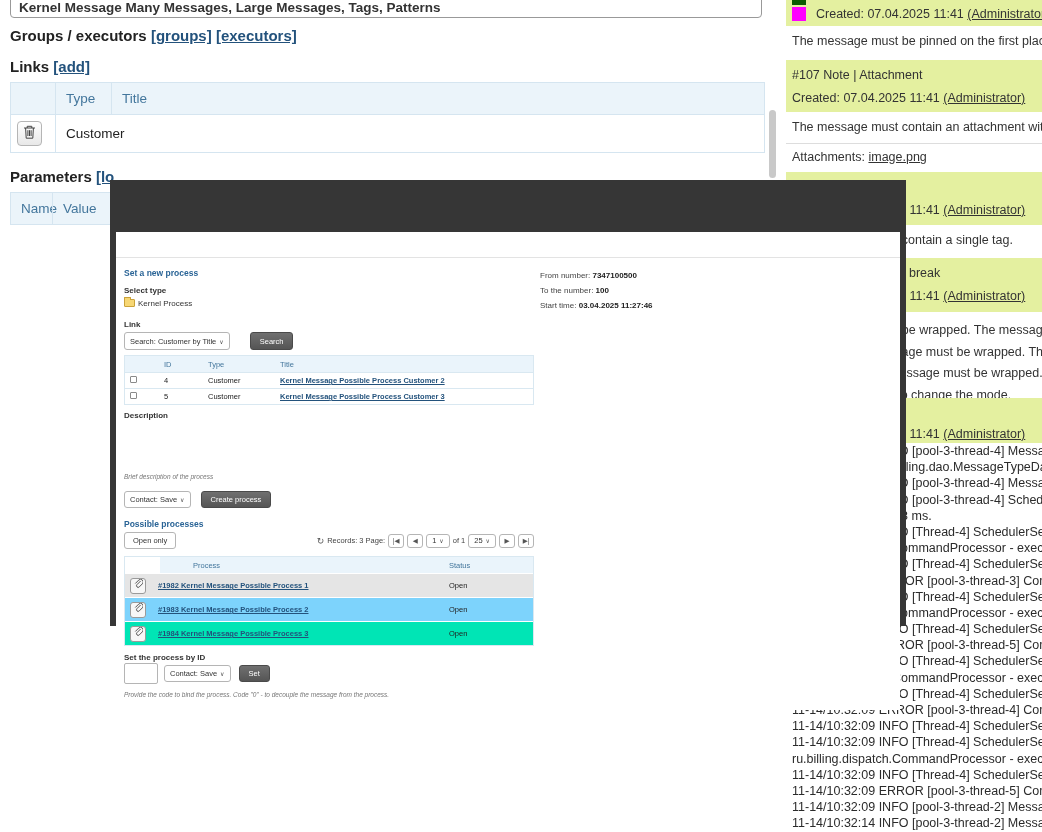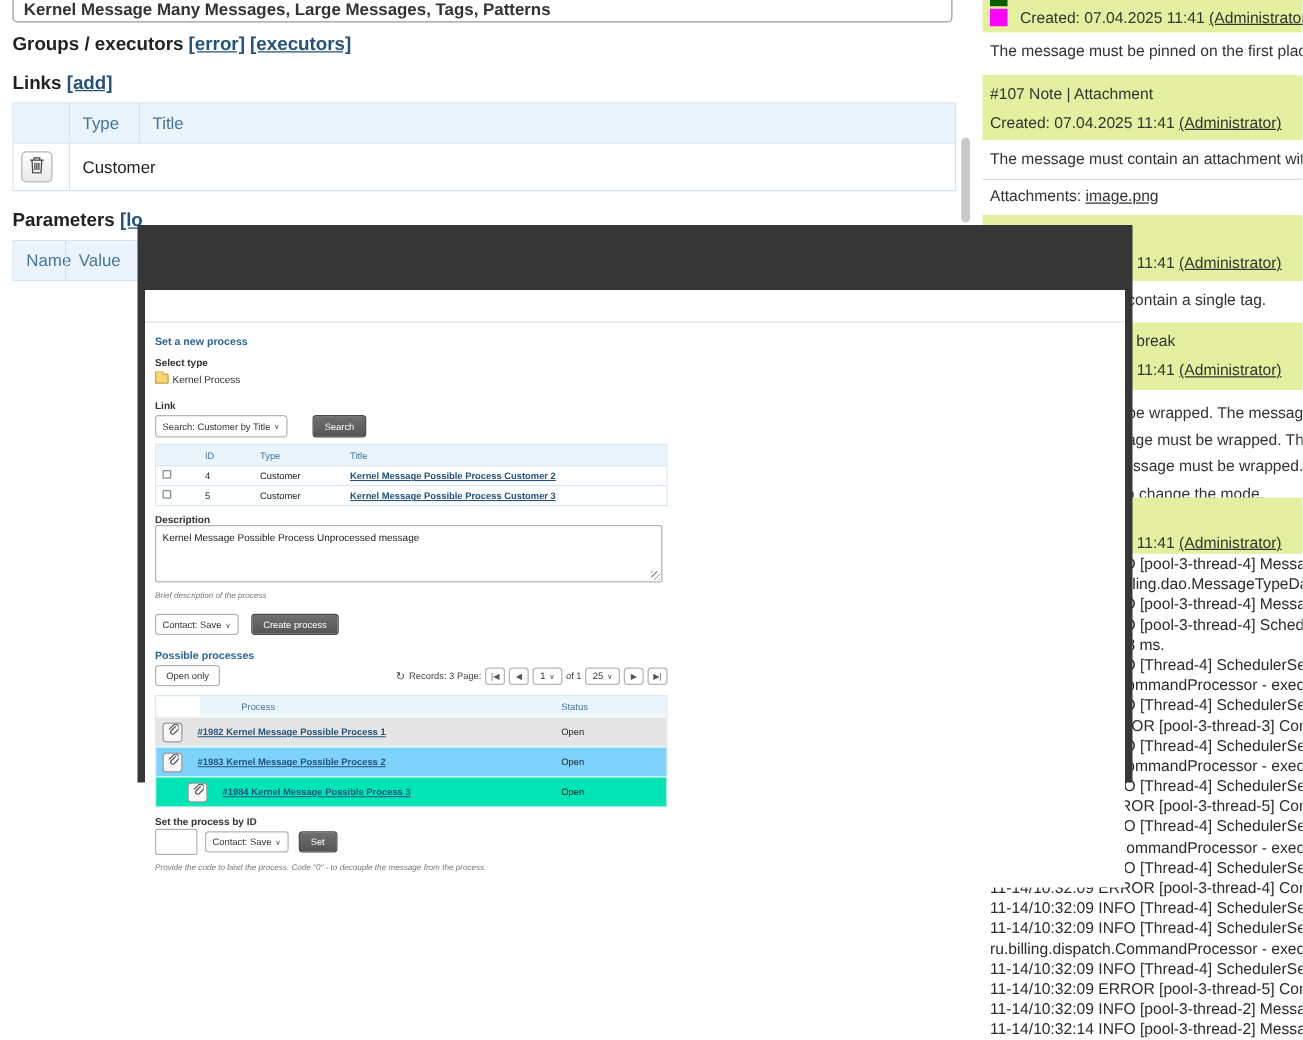--- a/index.html
+++ b/index.html
@@ -102,21 +102,21 @@
 </head>
 <body>
 
 <div id="stage">
 
   <div id="left-page">
     <input id="title-input" readonly="" value="Kernel Message Many Messages, Large Messages, Tags, Patterns" style="">
 
     <div class="heading" style="top:27px">
       <span>Groups / executors</span>
-      <a>[error]</a>
+      <a>[groups]</a>
       <a>[executors]</a>
     </div>
 
     <div class="heading" style="top:58px">
       <span>Links</span>
       <a>[add]</a>
     </div>
 
     <div class="ltable" style="top:82px">
       <div class="lt-row head">
@@ -246,20 +246,28 @@
         <div class="log-line">11-14/10:32:14  INFO [pool-3-thread-2] MessageService - message</div>
       </div>
   </div>
 
   <div id="modal-frame">
     <div id="modal-page">
       <div class="m-topline"></div>
 
       <div class="abs m-blue" style="left:8px; top:36px">Set a new process</div>
 
+      <div class="abs" style="left:424px; top:36px">
+        <div class="m-info-line"><span>From number:</span>
+          <b>7347100500</b></div>
+        <div class="m-info-line"><span>To the number:</span>
+          <b>100</b></div>
+        <div class="m-info-line"><span>Start time:</span>
+          <b>03.04.2025 11:27:46</b></div>
+      </div>
 
       <div class="abs m-label" style="left:8px; top:54px">Select type</div>
       <div class="abs m-text" style="left:8px; top:67px; display:flex; align-items:flex-start">
         <span class="folder"></span>
         <span>Kernel Process</span>
       </div>
 
       <div class="abs m-label" style="left:8px; top:88px">Link</div>
 
       <div class="abs" style="left:8px; top:100px; display:flex; gap:20px">
@@ -285,24 +293,20 @@
         </div>
         <div class="mt-row">
           <div class="mt-c mc1"><span class="cb"></span></div>
           <div class="mt-c mc2">5</div>
           <div class="mt-c mc3">Customer</div>
           <div class="mt-c mc4"><a class="m-link">Kernel Message Possible Process Customer 3</a></div>
         </div>
       </div>
 
       <div class="abs m-label" style="left:8px; top:179px">Description</div>
-      <div id="m-textarea">
-        <span>Kernel Message Possible Process Unprocessed message</span>
-        <span class="resize-handle"></span>
-      </div>
       <div class="abs m-hint" style="left:8px; top:241px">Brief description of the process</div>
 
       <div class="abs" style="left:8px; top:259px; display:flex; gap:10px; align-items:center">
         <span class="sel" style="height:17px">
           <span>Contact:  Save</span>
           <span class="caret">∨</span>
         </span>
         <button class="dbtn" style="height:17px">Create process</button>
       </div>
 
@@ -350,21 +354,21 @@
           <div class="pc1">
               <button class="clip-btn">
                 <span><svg width="9" height="11" viewBox="0 0 9 11">
                     <path d="M6.6 2 3 5.6a1.6 1.6 0 0 0 2.3 2.3l3.1-3.1a2.6 2.6 0 0 0-3.7-3.7L1.3 4.5" fill="none" stroke="#555" stroke-width="1"></path>
                   </svg></span>
               </button>
             </div>
           <div class="pc2"><a class="m-link">#1983 Kernel Message Possible Process 2</a></div>
           <div class="pc3">Open</div>
         </div>
-        <div class="pt-row" style="background: rgb(0, 229, 181); padding-left: 20px;">
+        <div class="pt-row" style="background: rgb(0, 229, 181);">
           <div class="pc1">
               <button class="clip-btn">
                 <span><svg width="9" height="11" viewBox="0 0 9 11">
                     <path d="M6.6 2 3 5.6a1.6 1.6 0 0 0 2.3 2.3l3.1-3.1a2.6 2.6 0 0 0-3.7-3.7L1.3 4.5" fill="none" stroke="#555" stroke-width="1"></path>
                   </svg></span>
               </button>
             </div>
           <div class="pc2"><a class="m-link">#1984 Kernel Message Possible Process 3</a></div>
           <div class="pc3">Open</div>
         </div>

